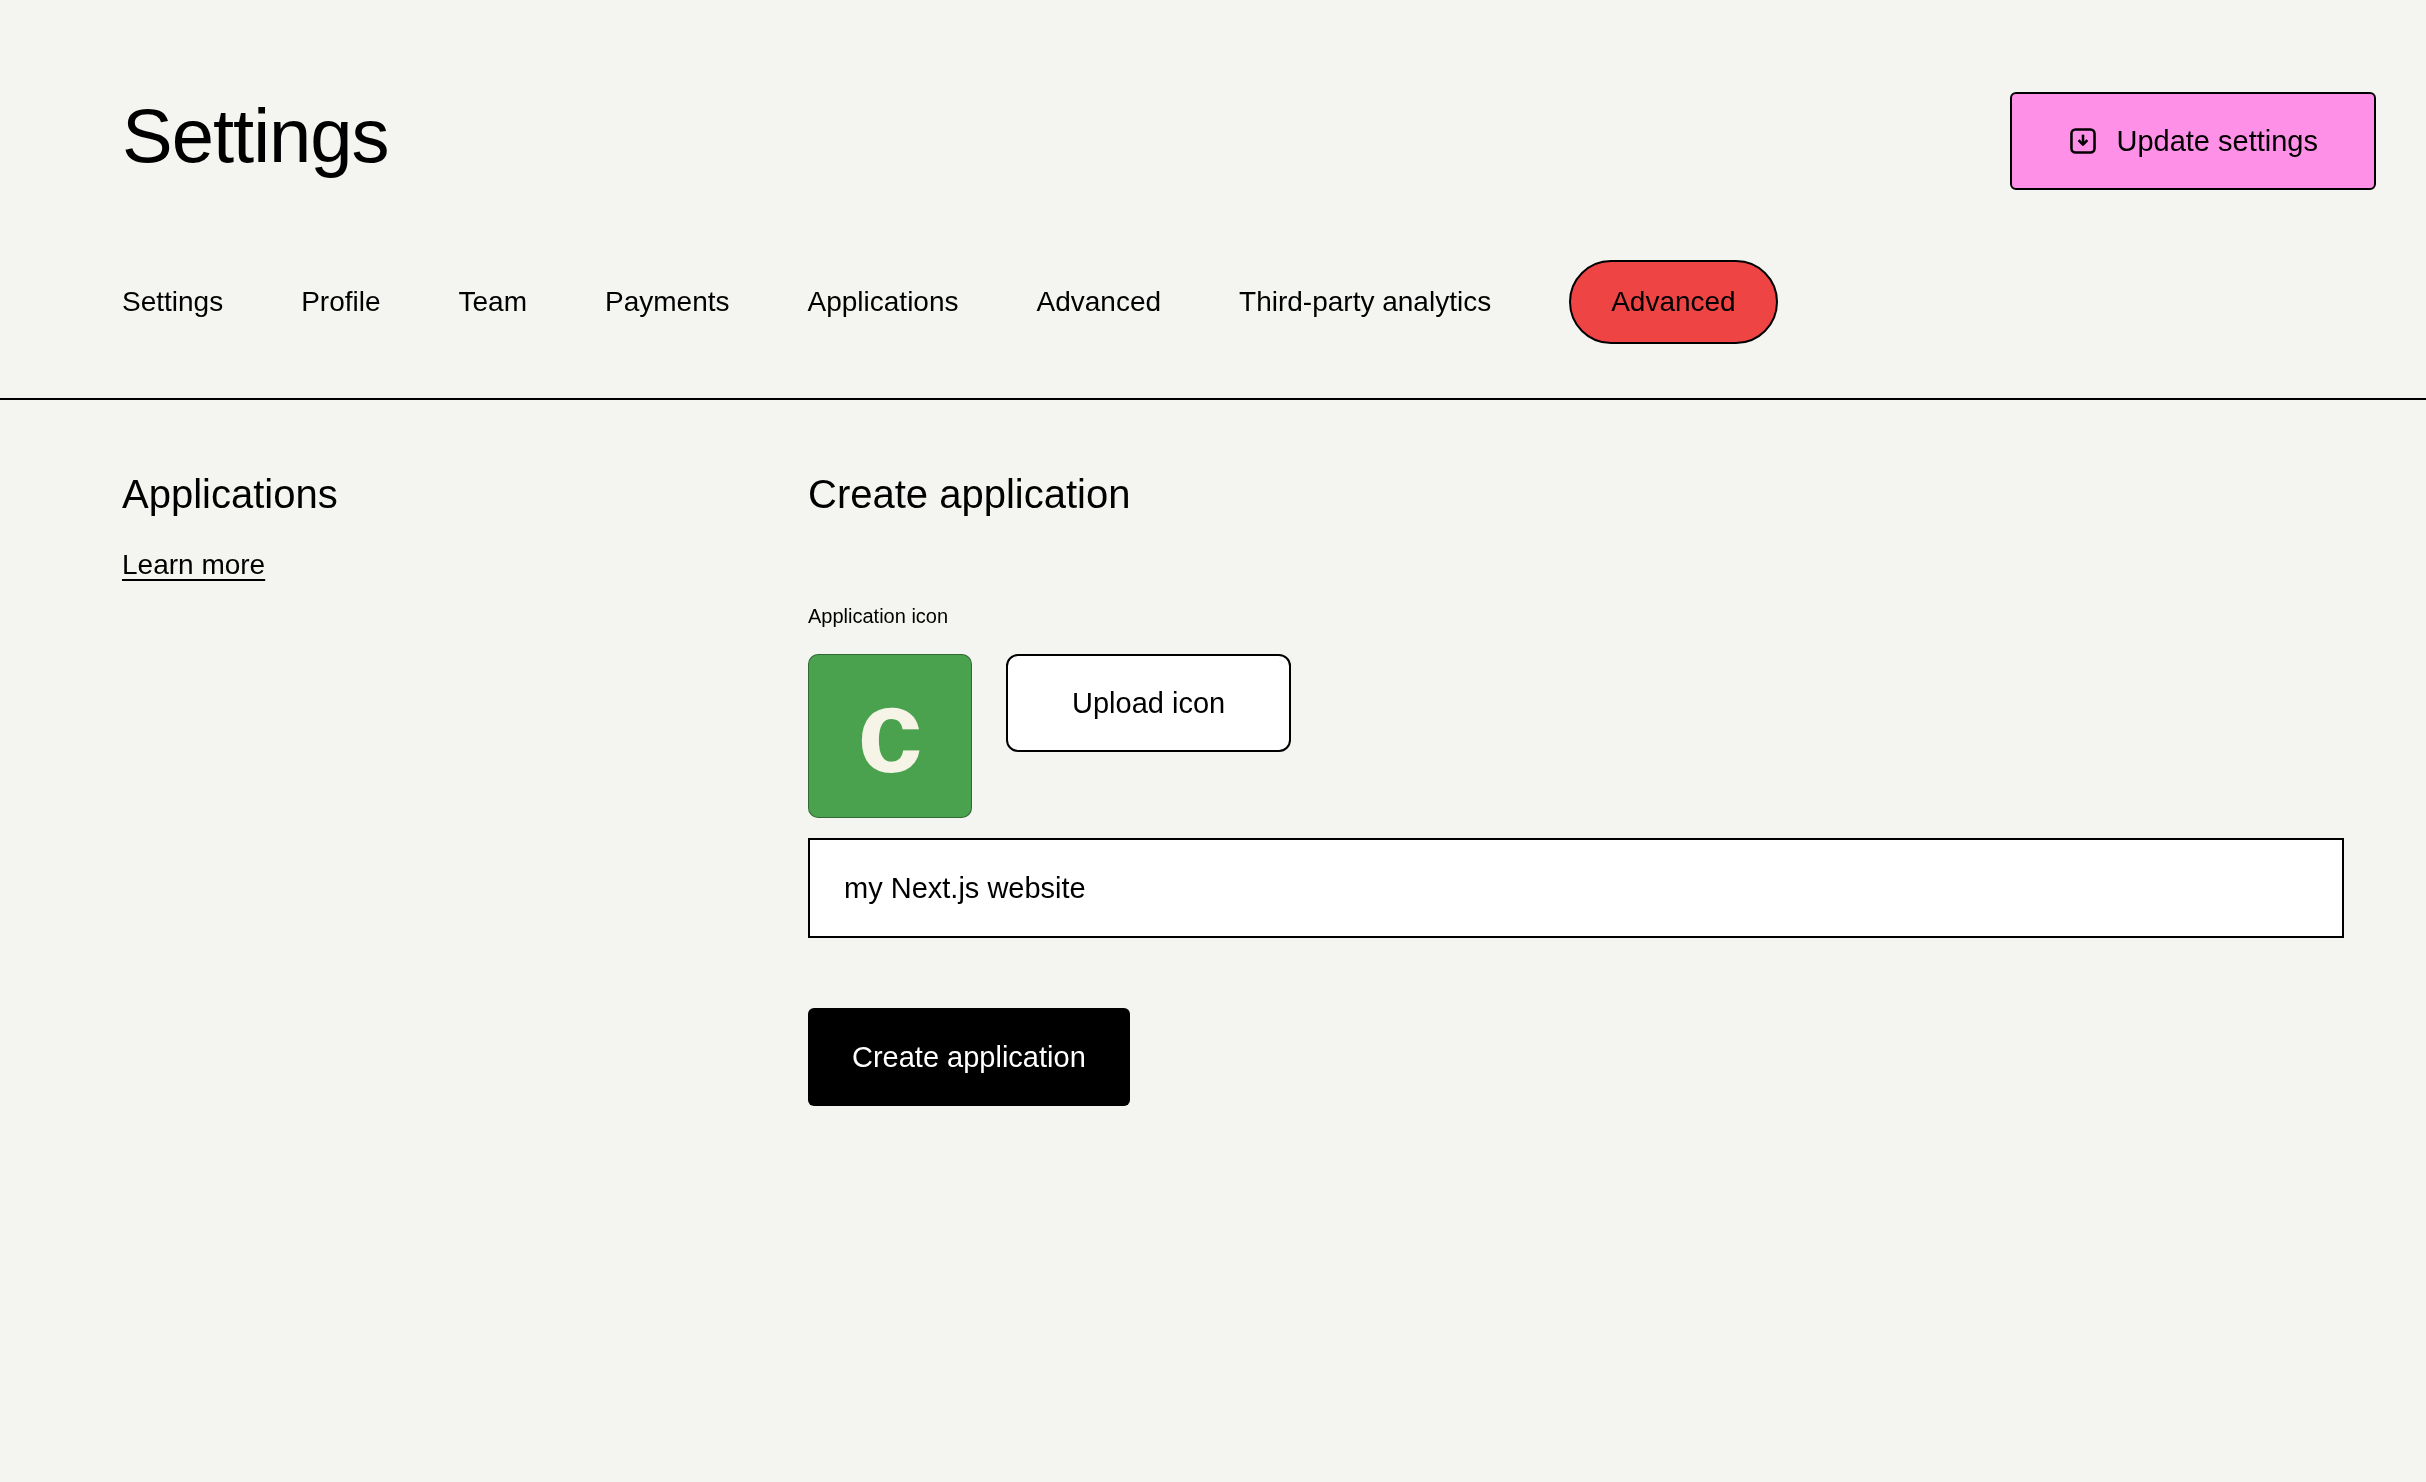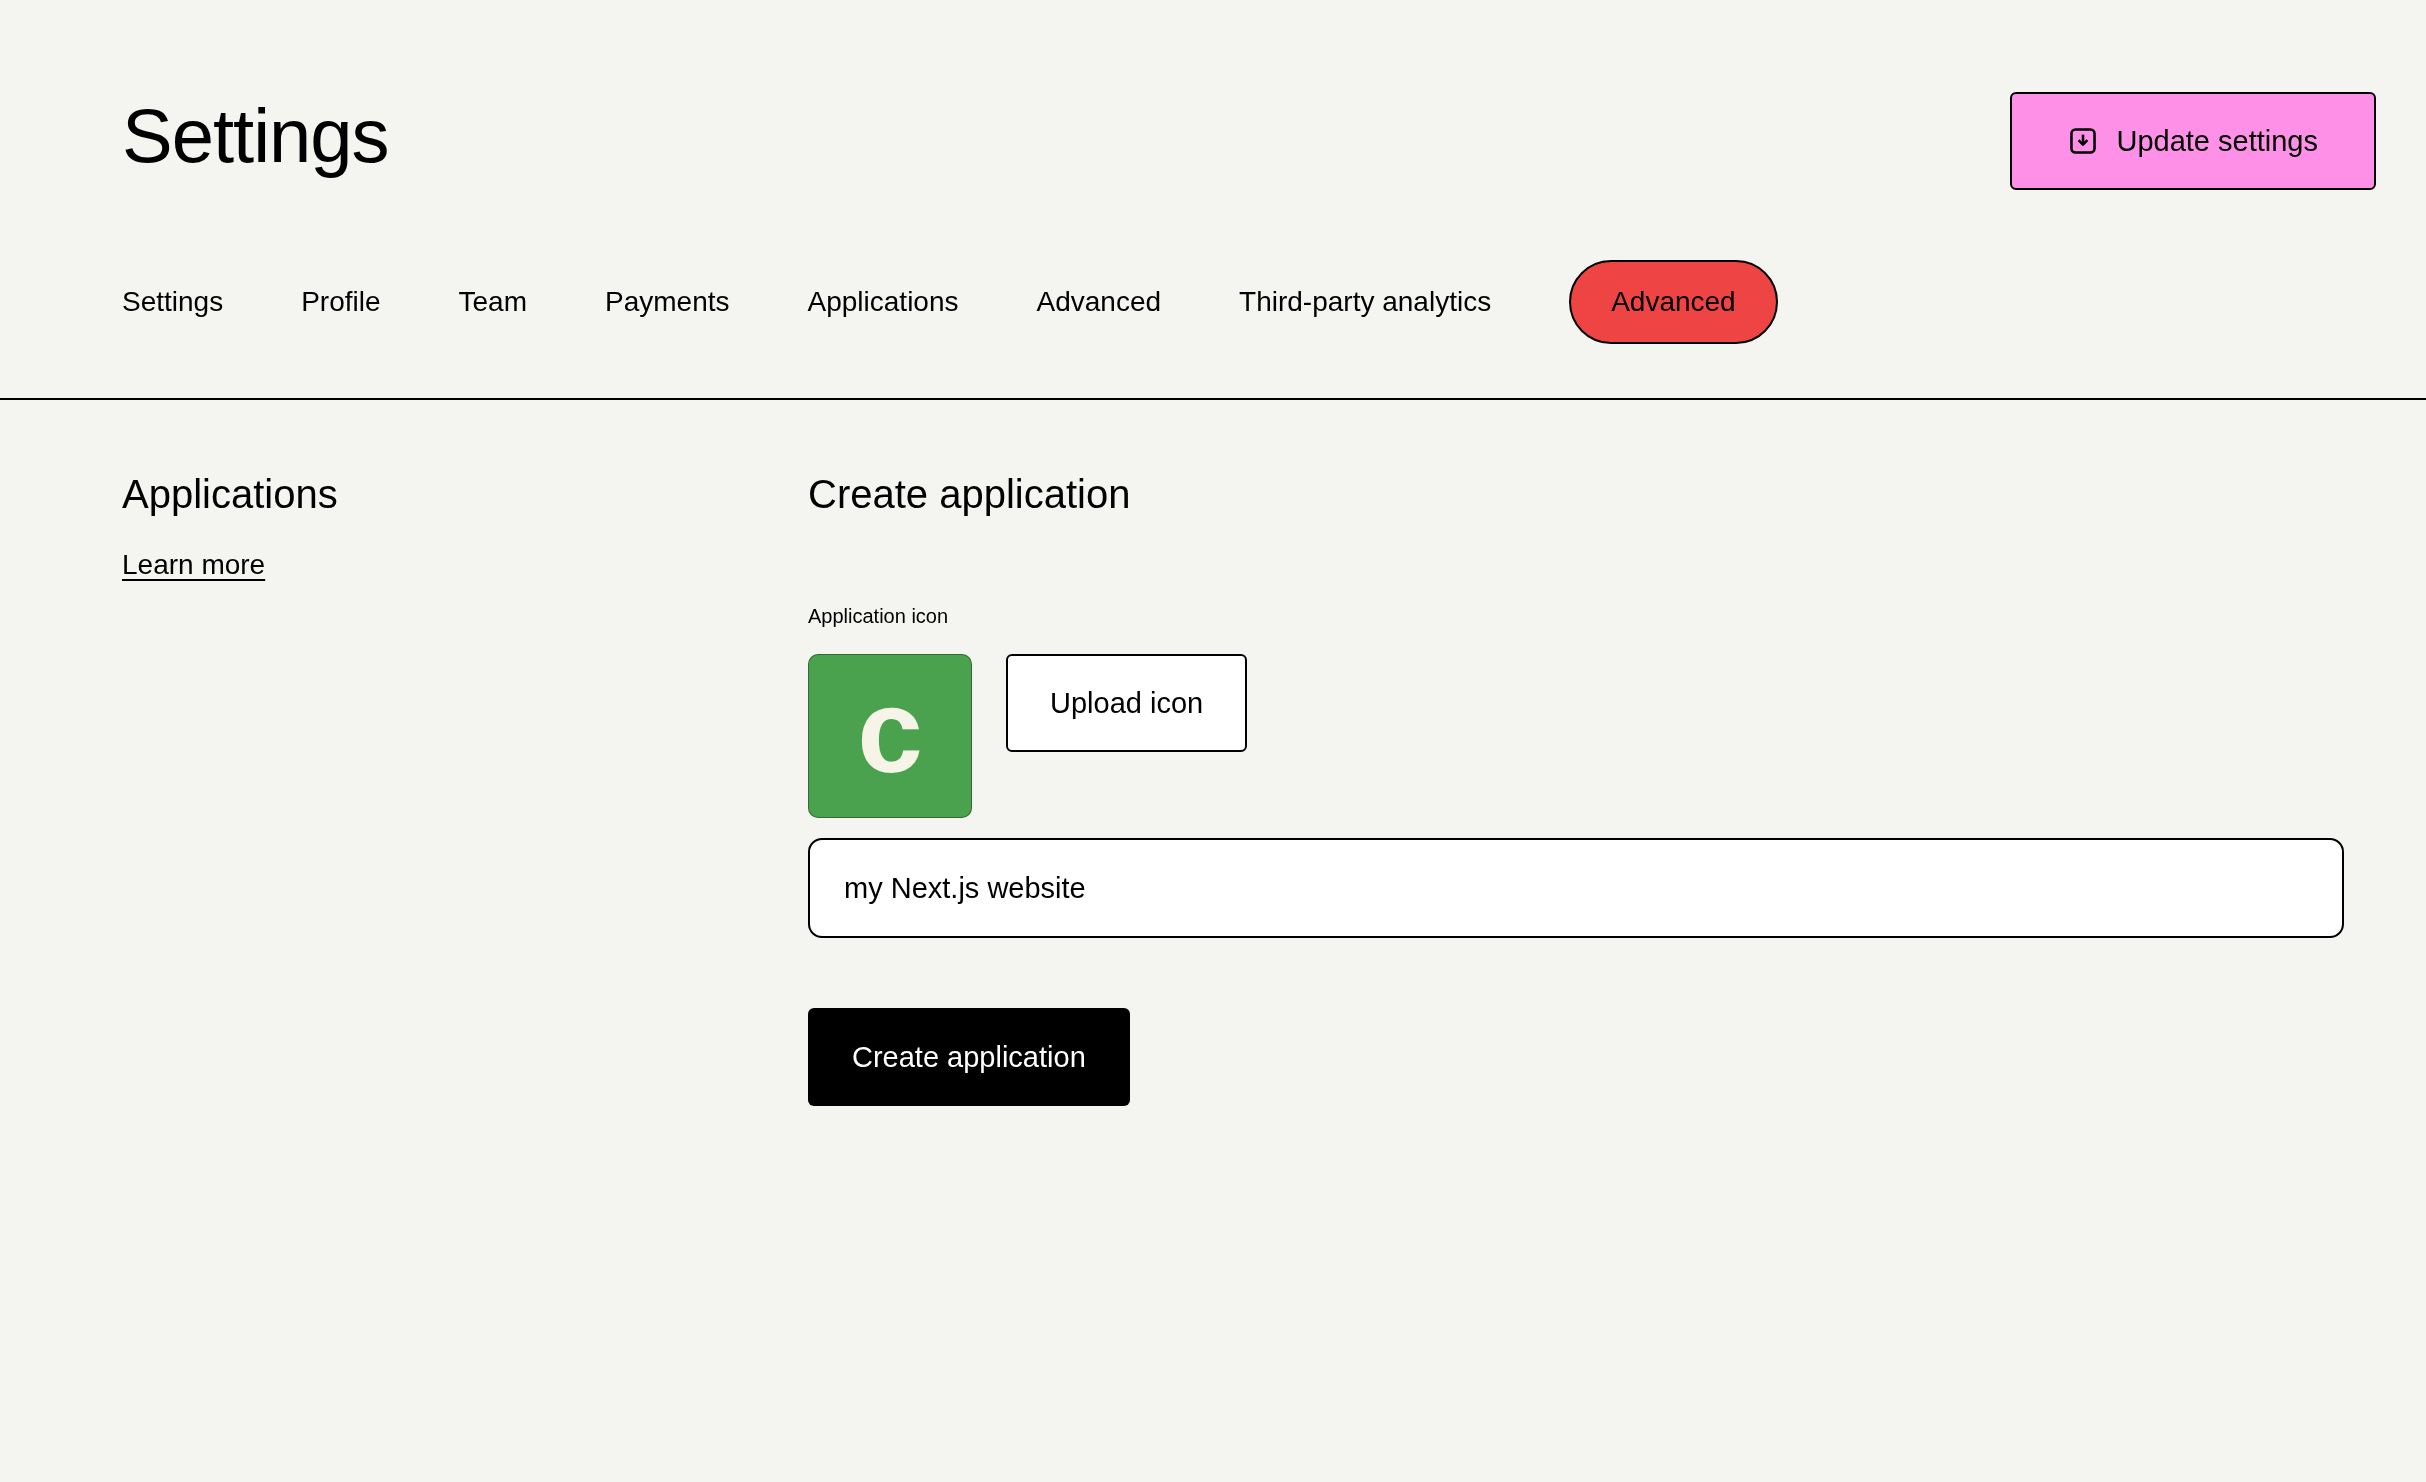--- a/index.html
+++ b/index.html
@@ -50,32 +50,32 @@
     border-radius: 10px;
     border: 1px solid rgba(0,0,0,0.35);
     display: flex; align-items: center; justify-content: center;
     cursor: pointer;
   }
   .app-icon span {
     font-size: 118px; font-weight: 800; line-height: 1;
     margin-top: -10px;
   }
   .upload-btn {
-    height: 98px; padding: 0 42px;
+    height: 98px; padding: 0 64px;
     background: #FFFFFF;
-    border: 2px solid #000; border-radius: 6px;
+    border: 2px solid #000; border-radius: 12px;
     font-size: 29px; font-family: inherit;
     cursor: pointer;
   }
   .text-input {
     display: block; width: 100%;
     margin-top: 20px; height: 100px;
     padding: 0 34px;
     background: #FFFFFF;
-    border: 2px solid #000; border-radius: 14px;
+    border: 2px solid #000; border-radius: 0;
     font-size: 29px; font-family: inherit; color: #000;
     outline: none;
   }
   .submit-btn {
     margin-top: 70px;
     height: 98px; padding: 0 44px;
     background: #000; color: #fff;
     border: none; border-radius: 6px;
     font-size: 29px; font-family: inherit;
     cursor: pointer;

